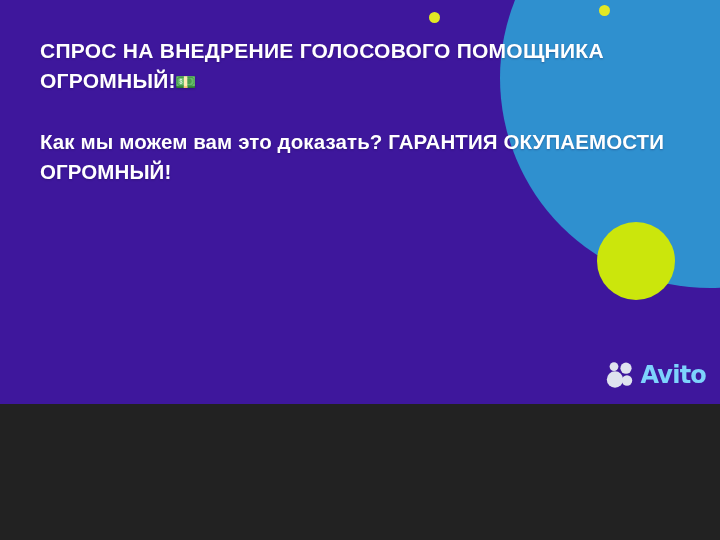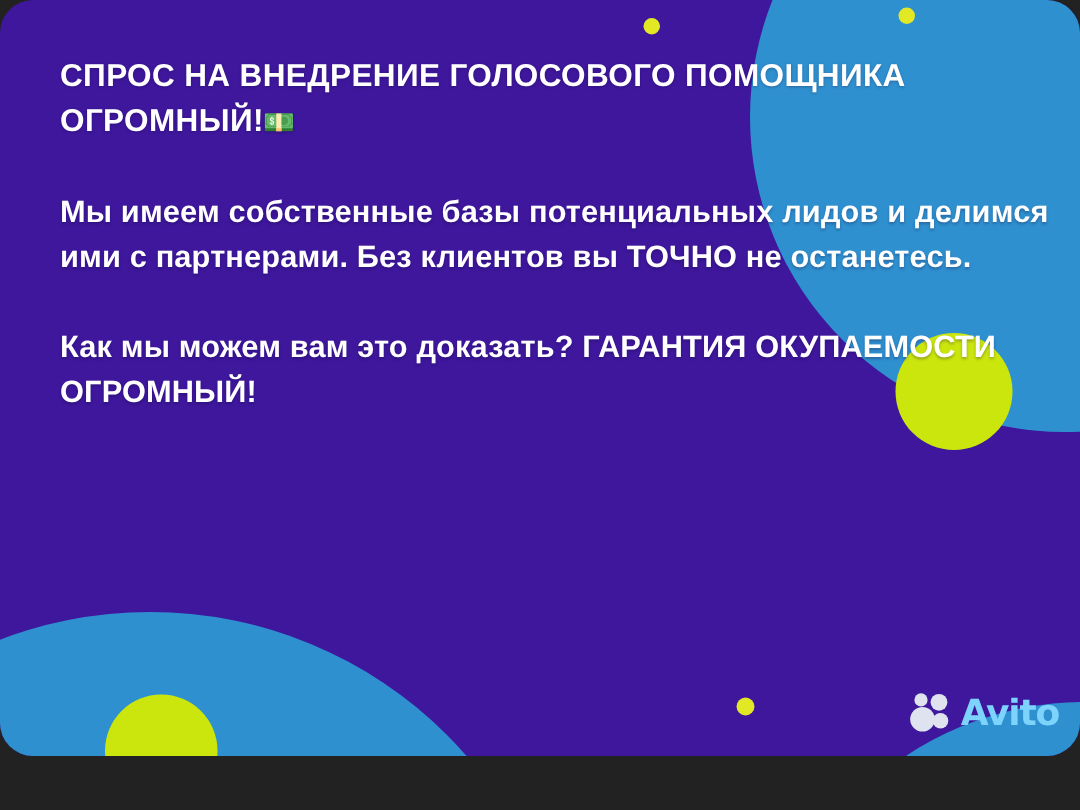--- a/index.html
+++ b/index.html
@@ -4,25 +4,24 @@
 <title>Avito promo slide</title>
 <style>
   html, body {
     margin: 0;
     padding: 0;
     background: #222;
   }
   #slide {
     position: relative;
     width: 720px;
-    height: 504px;
+    height: 404px;
     overflow: hidden;
     background: #3e179c;
     font-family: "Liberation Sans", "DejaVu Sans", sans-serif;
-    border-radius: 22px;
     -webkit-font-smoothing: antialiased;
   }
 
   
   .shape {
     position: absolute;
     border-radius: 50%;
     pointer-events: none;
   }
   #circle-top-right {
@@ -134,21 +133,20 @@
 
   <div class="dot" id="dot-a"></div>
   <div class="dot" id="dot-b"></div>
   <div class="dot" id="dot-c"></div>
   <div class="dot" id="dot-d"></div>
 
   <div id="copy">
 
     <p class="para headline"><span>СПРОС НА ВНЕДРЕНИЕ ГОЛОСОВОГО ПОМОЩНИКА ОГРОМНЫЙ!</span><span class="emoji">💵</span></p>
 
-    <p class="para">Мы имеем собственные базы потенциальных лидов и делимся ими с партнерами. Без клиентов вы ТОЧНО не останетесь.</p>
 
     <p class="para">Как мы можем вам это доказать? ГАРАНТИЯ ОКУПАЕМОСТИ ОГРОМНЫЙ!</p>
 
 
   </div>
 
   <div id="avito-logo">
     <svg id="avito-mark" width="30" height="26" viewBox="0 0 30 26">
       <circle cx="9" cy="17.5" r="8.2" fill="#dfe3ef"></circle>
       <circle cx="21" cy="18.5" r="5.2" fill="#dfe3ef"></circle>

